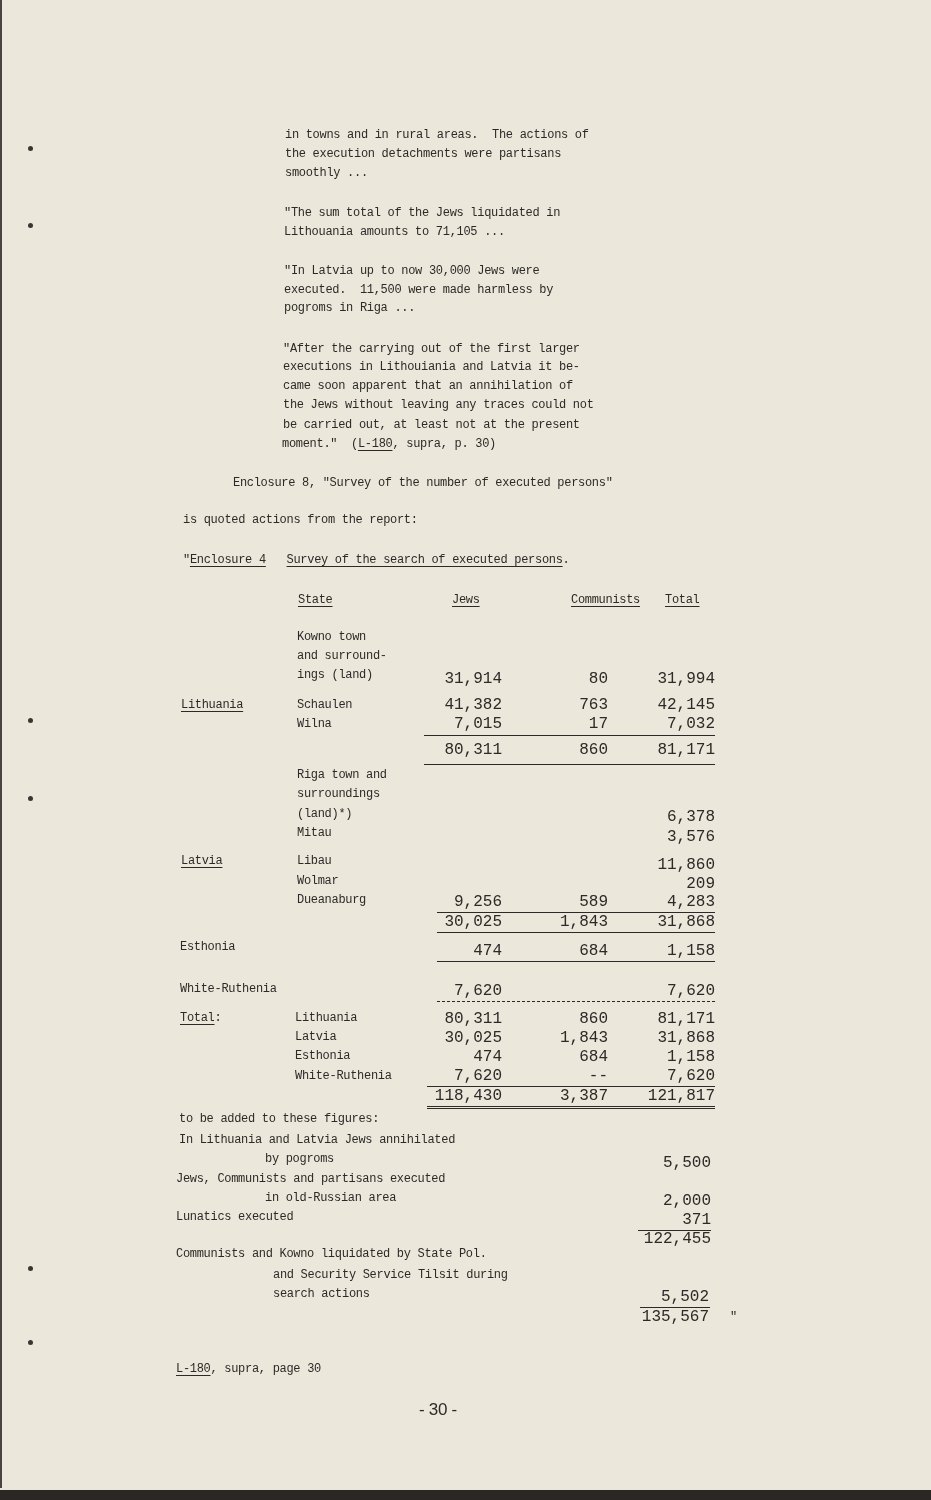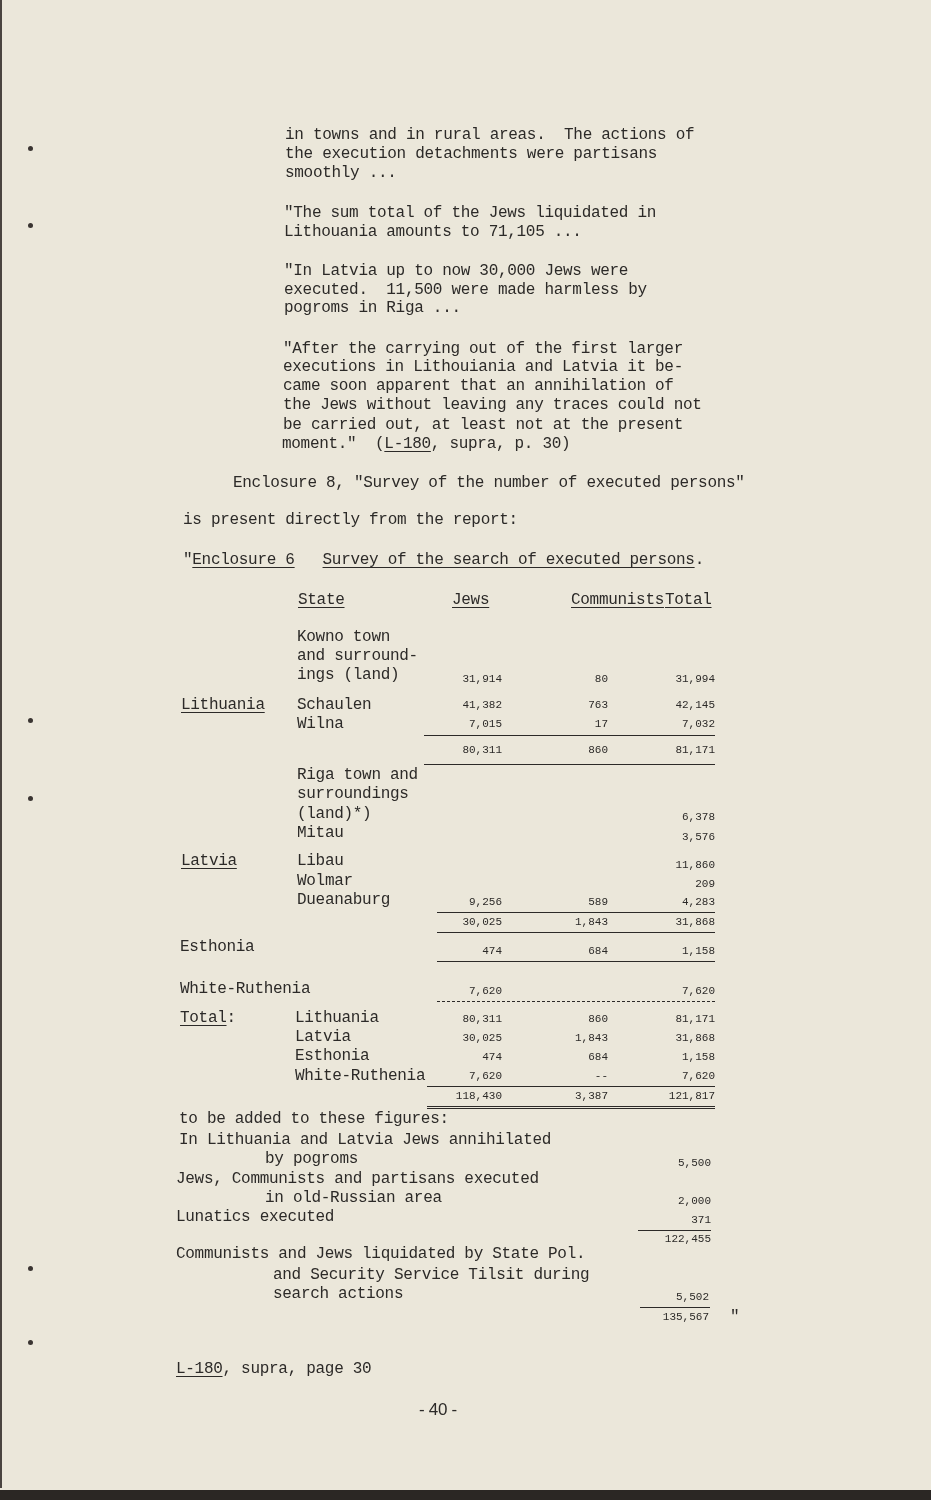--- a/index.html
+++ b/index.html
@@ -5,23 +5,23 @@
     html, body { margin: 0; padding: 0; }
     body {
       width: 931px; height: 1500px; position: relative; overflow: hidden;
       background: #ebe7da;
       font-family: "Liberation Mono", "DejaVu Sans Mono", monospace;
       color: #2c2a28;
     }
     .edge-left { position: absolute; left: 0; top: 0; width: 2px; height: 1488px; background: #4a4440; }
     .edge-bottom { position: absolute; left: 0; bottom: 0; width: 931px; height: 10px; background: #2b2724; }
     .punch { position: absolute; width: 5px; height: 5px; border-radius: 50%; background: #3a3532; }
-    .t { position: absolute; font-size: 16px; line-height: 19.5px; white-space: pre; letter-spacing: -0.3px; }
+    .t { position: absolute; font-size: 12px; line-height: 19.5px; white-space: pre; letter-spacing: -0.3px; }
     .u { text-decoration: underline; text-underline-offset: 3px; }
-    .num { position: absolute; font-size: 11px; line-height: 19.5px; white-space: pre; text-align: left; }
+    .num { position: absolute; font-size: 16px; line-height: 19.5px; white-space: pre; text-align: left; }
     .rule { position: absolute; height: 0; border-top: 1.6px solid #2c2a28; }
     .rule.dbl { border-top: 3px double #2c2a28; height: 0; }
     .rule.dash { border-top: 1.6px dashed #2c2a28; }
   </style>
 </head>
 <body>
 
 <div class="edge-left"></div>
 <div class="edge-bottom"></div>
 <div class="punch" style="left:28px;top:146px"></div>
@@ -45,23 +45,23 @@
 
   <div class="t" style="left:283px;top:340px">"After the carrying out of the first larger</div>
   <div class="t" style="left:283px;top:358px">executions in Lithouiania and Latvia it be-</div>
   <div class="t" style="left:283px;top:377px">came soon apparent that an annihilation of</div>
   <div class="t" style="left:283px;top:396px">the Jews without leaving any traces could not</div>
   <div class="t" style="left:283px;top:416px">be carried out, at least not at the present</div>
   <div class="t" style="left:282px;top:435px"><span>moment."  (</span><span class="u">L-180</span><span>, supra, p. 30)</span></div>
 </div>
 
 <div class="t" style="left:233px;top:474px">Enclosure 8, "Survey of the number of executed persons"</div>
-<div class="t" style="left:183px;top:511px">is present directly from the report:</div>
+<div class="t" style="left:183px;top:511px">is quoted actions from the report:</div>
 
-<div class="t" style="left:183px;top:551px"><span>"</span><span class="u">Enclosure 6</span><span>   </span><span class="u">Survey of the search of executed persons</span><span>.</span></div>
+<div class="t" style="left:183px;top:551px"><span>"</span><span class="u">Enclosure 4</span><span>   </span><span class="u">Survey of the search of executed persons</span><span>.</span></div>
 
 <div>
   <div class="t u" style="left:298px;top:591px">State</div>
   <div class="t u" style="left:452px;top:591px">Jews</div>
   <div class="t u" style="left:571px;top:591px">Communists</div>
   <div class="t u" style="left:665px;top:591px">Total</div>
 </div>
 
 <div>
   <div class="t" style="left:297px;top:628px">Kowno town</div>
@@ -172,25 +172,25 @@
   <div class="t" style="left:176px;top:1170px">Jews, Communists and partisans executed</div>
   <div class="t" style="left:265px;top:1189px">in old-Russian area</div>
   <div class="num" style="right:220px;top:1192px">2,000</div>
 
   <div class="t" style="left:176px;top:1208px">Lunatics executed</div>
   <div class="num" style="right:220px;top:1211px">371</div>
   <div class="rule" style="left:638px;top:1230px;width:73px"></div>
 
   <div class="num" style="right:220px;top:1230px">122,455</div>
 
-  <div class="t" style="left:176px;top:1245px">Communists and Jews liquidated by State Pol.</div>
+  <div class="t" style="left:176px;top:1245px">Communists and Kowno liquidated by State Pol.</div>
   <div class="t" style="left:273px;top:1266px">and Security Service Tilsit during</div>
   <div class="t" style="left:273px;top:1285px">search actions</div>
   <div class="num" style="right:222px;top:1288px">5,502</div>
   <div class="rule" style="left:640px;top:1307px;width:70px"></div>
 
   <div class="num" style="right:222px;top:1308px">135,567</div>
   <div class="t" style="left:730px;top:1308px">"</div>
 </div>
 
 <div class="t" style="left:176px;top:1360px"><span class="u">L-180</span><span>, supra, page 30</span></div>
 
-<div class="t" style="left:419px;top:1400px;font-family:'Liberation Sans', sans-serif;font-size:17px">- 40 -</div>
+<div class="t" style="left:419px;top:1400px;font-family:'Liberation Sans', sans-serif;font-size:17px">- 30 -</div>
 
 </body></html>

